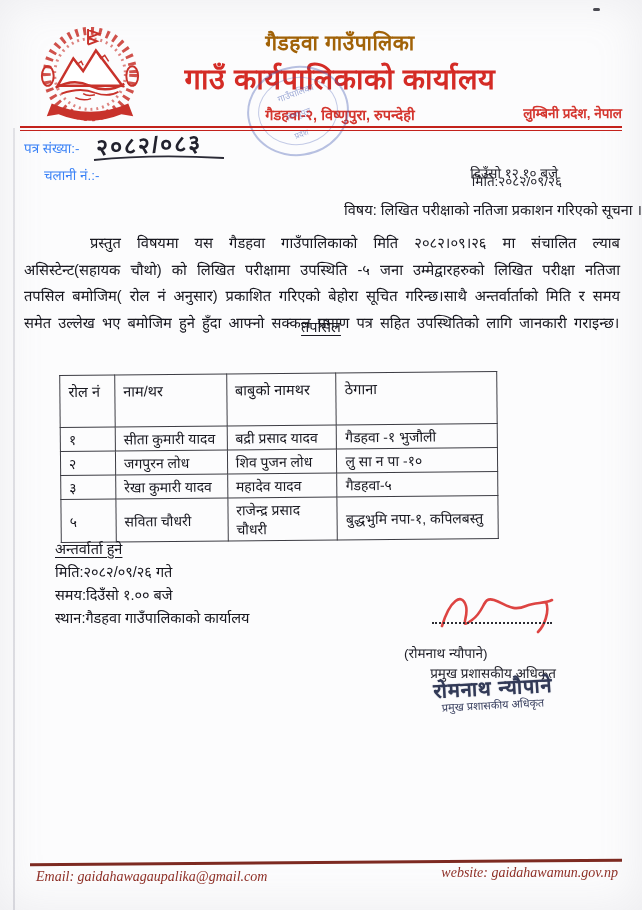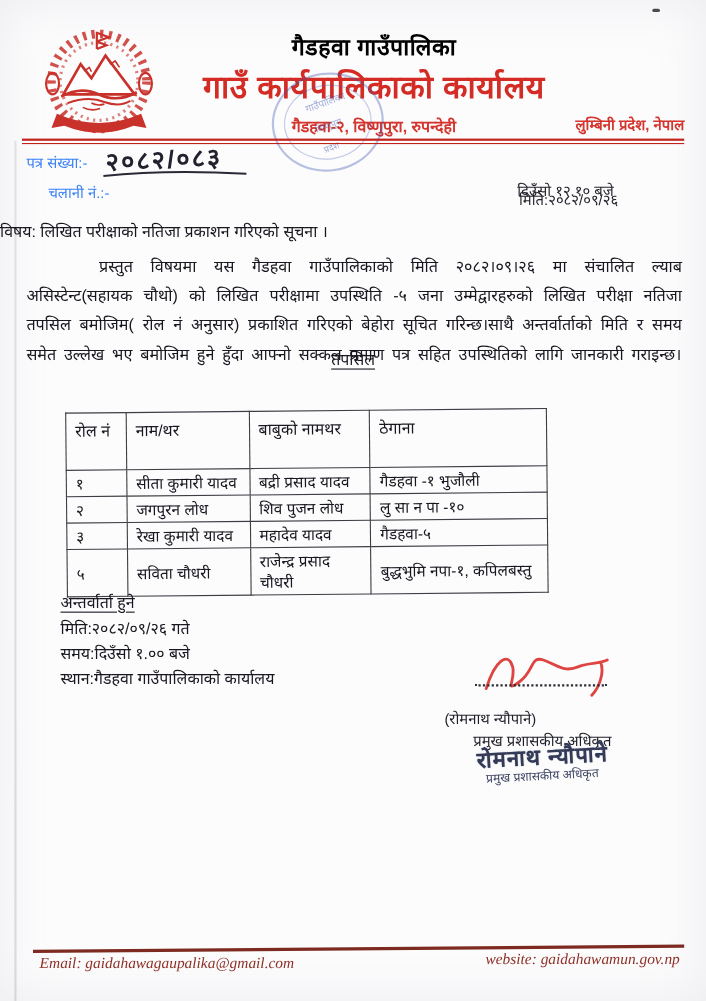--- a/index.html
+++ b/index.html
@@ -13,21 +13,21 @@
   }
   .scan-edge-left {
     position:absolute; left:13px; top:128px; width:2px; height:782px;
     background:linear-gradient(#cfcfd6, #bfbfc8); opacity:.55;
   }
   .scan-dot { position:absolute; left:593px; top:8px; width:7px; height:3px; background:#4a4a52; border-radius:2px; }
 
   
   .emblem { position:absolute; left:36px; top:24px; width:108px; height:106px; }
   .head-center { position:absolute; left:140px; top:28px; width:400px; text-align:center; }
-  .muni-name   { font-size:21px; font-weight:bold; color:#000000; letter-spacing:.5px; }
+  .muni-name   { font-size:21px; font-weight:bold; color:#a16207; letter-spacing:.5px; }
   .office-name { font-size:29px; font-weight:bold; color:#d42b25; margin-top:2px; letter-spacing:.5px; }
   .addr-line   { font-size:14.5px; font-weight:bold; color:#d4352e; margin-top:7px; }
   .province    { position:absolute; right:20px; top:104px; font-size:13.5px; font-weight:bold; color:#d4352e; }
 
   .round-stamp {
     position:absolute; left:247px; top:66px; width:102px; height:90px;
     border:2px solid rgba(62,86,175,.45); border-radius:50%;
     transform:rotate(-8deg); opacity:.8;
   }
   .round-stamp::before {
@@ -49,21 +49,21 @@
   .ref-label { top:139px; } .dispatch-label { top:166px;margin-left:20px; }
   .ref-value {
     position:absolute; left:96px; top:128px; font-size:23px; color:#22222e;
     transform:rotate(-2.5deg); letter-spacing:2px; font-weight:bold;
   }
   .ref-underline { position:absolute; left:92px; top:152px; width:136px; height:12px; }
   .date-line { position:absolute; top:144px; right:80px; font-size:13.5px; color:#1f1f28;margin-top:28px; }
   .time-line { position:absolute; top:164px; right:84px; font-size:13.5px; color:#1f1f28; }
 
   
-  .subject { position:absolute; top:199px; left:0; width:100%; text-align:left; font-size:14.5px; color:#17171f; }
+  .subject { position:absolute; top:199px; left:0; width:100%; text-align:right; font-size:14.5px; color:#17171f; }
   .body-par {
     position:absolute; top:230px; left:24px; width:596px;
     font-size:14.7px; line-height:26.5px; color:#17171f;
     text-align:justify; text-indent:66px; word-spacing:3px;
   }
   .tapasil {
     position:absolute; top:316px; left:0; width:100%; text-align:center;
     font-size:14.5px; color:#17171f; text-decoration:underline; text-underline-offset:3px;
   }
   .position-line { position:absolute; top:345px; left:55px; font-size:14.5px; color:#17171f; }

